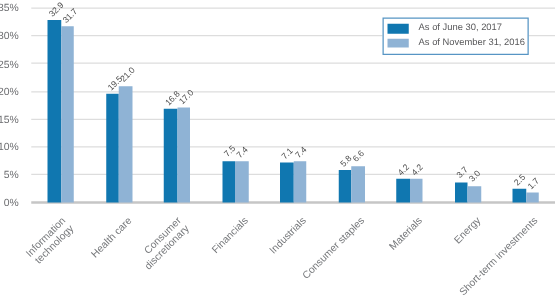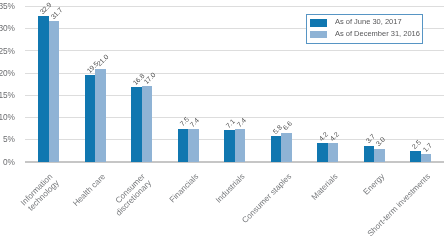--- a/index.html
+++ b/index.html
@@ -186,16 +186,16 @@
         <div>Short-term investments</div>
       </div>
     </div>
   <div id="legend" style="left: 305.8px; top: 13.5px; width: 117.7px; height: 30px; border-color: rgb(87, 149, 196);">
       <div class="legend-row" style="left: 0px; top: 0px; width: 117.7px; height: 11.8px;">
         <span class="swatch" style="background: rgb(16, 119, 176); left: 3.3px; top: 4.3px; width: 17.4px; height: 7.9px;"></span>
         <span class="legend-label" style="left: 28.1px; top: 3.9px;">As of June 30, 2017</span>
       </div>
       <div class="legend-row" style="left: 0px; top: 11.8px; width: 117.7px; height: 11.8px;">
         <span class="swatch" style="background: rgb(143, 179, 213); left: 3.3px; top: 4.3px; width: 17.4px; height: 7.9px;"></span>
-        <span class="legend-label" style="left: 28.1px; top: 3.9px;">As of December 31, 2016</span>
+        <span class="legend-label" style="left: 28.1px; top: 3.9px;">As of November 31, 2016</span>
       </div>
     </div>
 </div>
 
 </body></html>

